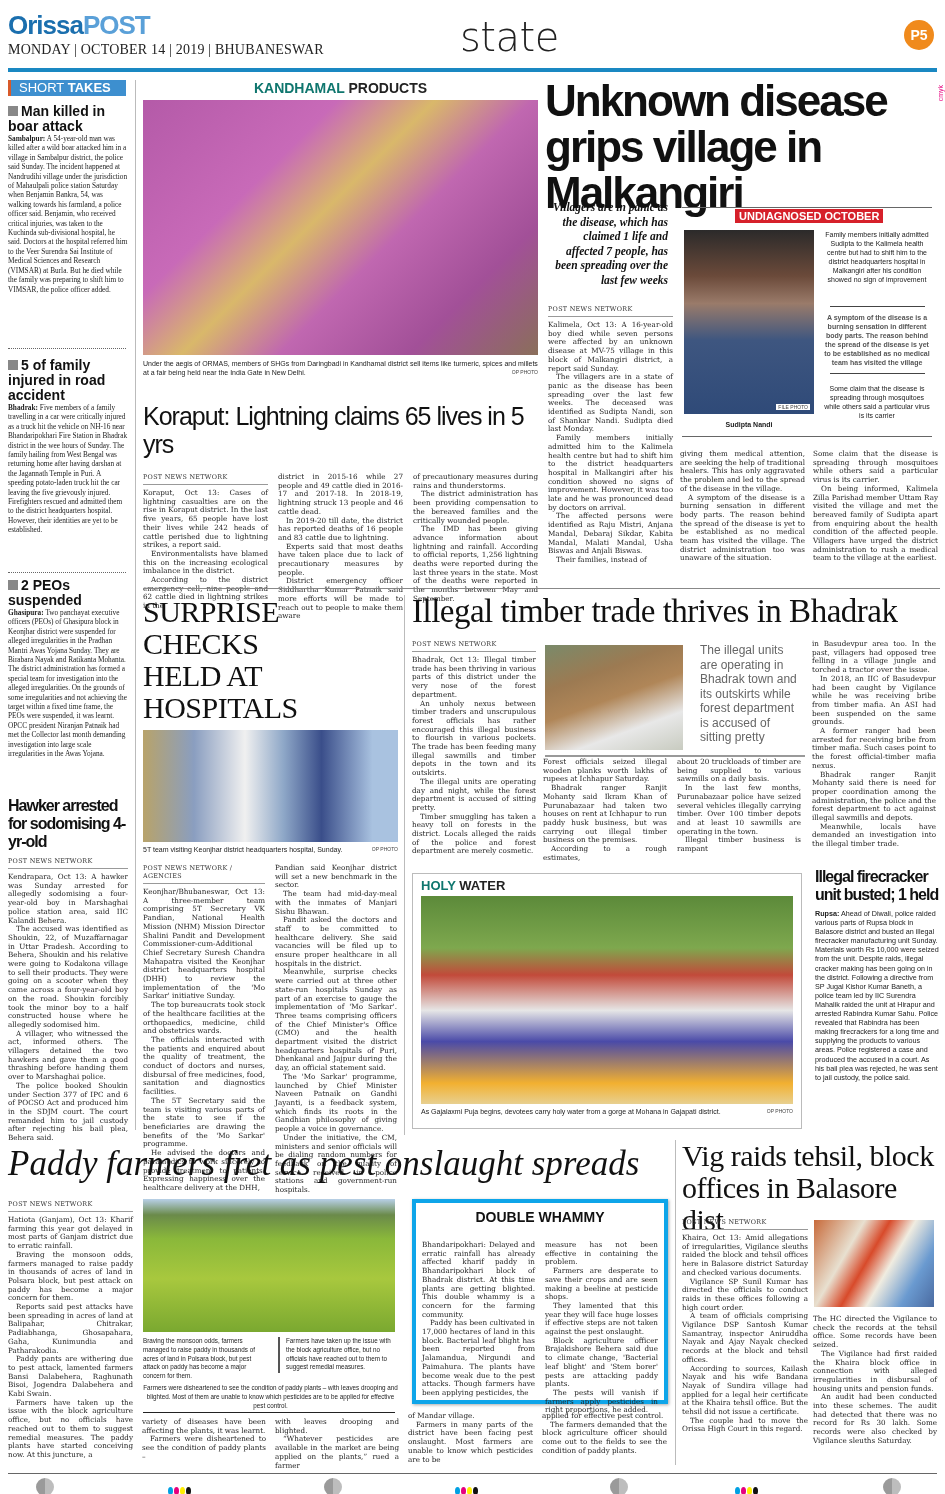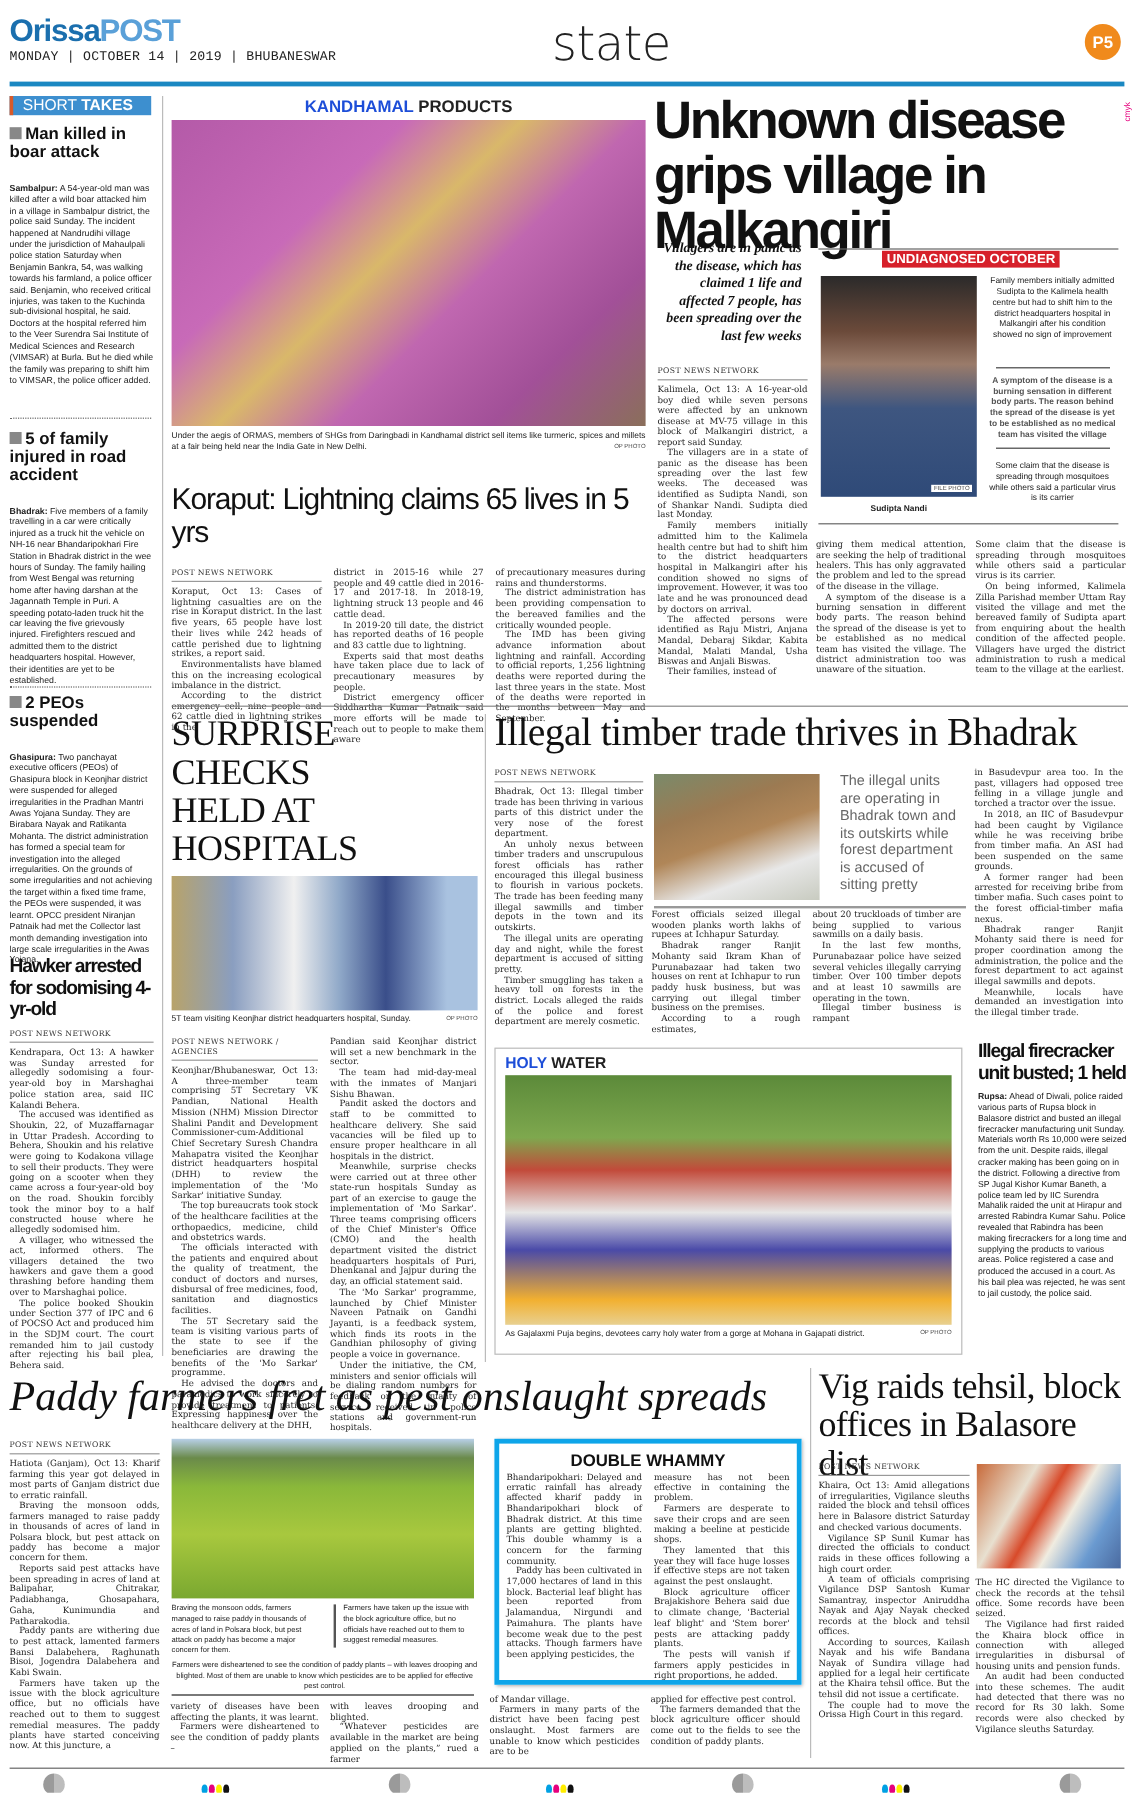--- a/index.html
+++ b/index.html
@@ -1,41 +1,41 @@
 <!DOCTYPE html>
 <html><head>
 <meta charset="utf-8">
 <style>
 *{box-sizing:border-box;margin:0;padding:0}
 body{width:945px;height:1494px;background:#fff;position:relative;overflow:hidden;font-family:"DejaVu Serif",serif;color:#222}
 .abs{position:absolute}
 
 .logo{left:8px;top:12px;font-family:"Liberation Sans",sans-serif;font-weight:bold;font-size:26px;letter-spacing:-1px;line-height:26px}
 .logo .o{color:#1b6fae}.logo .p{color:#5aa0d8}
-.dateline{left:8px;top:42px;font-size:11px;font-family:Liberation Mono, monospace;color:#222;letter-spacing:.2px}
+.dateline{left:8px;top:42px;font-size:14px;font-family:Liberation Serif, serif;color:#222;letter-spacing:.2px}
 .section{left:460px;top:14px;font-family:"DejaVu Sans",sans-serif;font-weight:300;font-size:40px;color:#222;letter-spacing:-.5px}
 .pageno{left:904px;top:20px;width:30px;height:30px;border-radius:50%;background:#f08a1c;color:#fff;font-family:"Liberation Sans",sans-serif;font-weight:bold;font-size:14px;text-align:center;line-height:30px}
 .rule-top{left:8px;top:68px;width:929px;height:4px;background:#1a88c2}
 
 .st-tag{left:8px;top:80px;width:118px;height:16px;background:#3d8fcf;color:#fff;font-family:"Liberation Sans",sans-serif;font-size:13px;line-height:16px;padding-left:8px;border-left:3px solid #d85a2a}
 .brief h3{font-family:"Liberation Sans",sans-serif;font-weight:bold;font-size:14px;line-height:15px;color:#111}
 .brief h3 .sq{display:inline-block;width:10px;height:10px;background:#888;margin-right:3px}
-.brief p{font-family:Liberation Sans, sans-serif;font-size:7.3px;line-height:9.4px;color:#222;margin-top:18px}
+.brief p{font-family:Liberation Serif, serif;font-size:7.3px;line-height:9.4px;color:#222;margin-top:0}
 .brief b{font-weight:bold}
 .dots{border-top:1px dotted #666;width:118px}
 
 .col p,.txt{font-family:"DejaVu Serif",serif;font-size:7.2px;line-height:8.7px;color:#222;text-align:justify}
 .col p+p{text-indent:8px}
 .byline{font-family:"DejaVu Serif",serif;font-size:6.4px;color:#333;border-bottom:1px solid #999;padding-bottom:3px;margin-bottom:4px;letter-spacing:.3px}
 .photo{overflow:hidden}
 .caption{font-family:"Liberation Sans",sans-serif;font-size:7px;line-height:9px;color:#222}
 .credit{font-family:"Liberation Sans",sans-serif;font-size:5px;color:#444}
 .hl-sans{font-family:"Liberation Sans",sans-serif;font-weight:bold;color:#111;letter-spacing:-1px}
 .hl-serif{font-family:"Liberation Serif",serif;color:#111}
-.red{color:#1d4ed8}
+.red{color:#0f766e}
 .vrule{border-left:1px solid #bbb}
 .reg{width:18px;height:18px;border-radius:50%;background:linear-gradient(90deg,#9a9a9a 50%,#bdbdbd 50%)}
 .cmyk span{display:inline-block;width:5px;height:8px;border-radius:50%;margin-right:1px}
 </style>
 </head>
 <body>
 
 <div class="abs logo"><span class="o">Orissa</span><span class="p">POST</span></div>
 <div class="abs dateline">MONDAY | OCTOBER 14 | 2019 | BHUBANESWAR</div>
 <div class="abs section">state</div>
@@ -225,21 +225,21 @@
   <p>variety of diseases have been affecting the plants, it was learnt.</p>
   <p>Farmers were disheartened to see the condition of paddy plants –</p>
 </div>
 <div class="abs col" style="left:275px;top:1418px;width:124px">
   <p>with leaves drooping and blighted.</p>
   <p>“Whatever pesticides are available in the market are being applied on the plants,” rued a farmer</p>
 </div>
 
 <div class="abs" style="left:412px;top:1199px;width:256px;height:205px;border:4px solid #0ea5e9;box-shadow:1px 1px 3px #aaa;padding:6px 6px">
   <div style="text-align:center;font-family:'Liberation Sans',sans-serif;font-weight:bold;font-size:14px;font-stretch:condensed;color:#111">DOUBLE WHAMMY</div>
-  <div style="display:flex;gap:10px;margin-top:2px">
+  <div style="display:flex;gap:10px;margin-top:16px">
     <div class="col" style="width:115px">
       <p>Bhandaripokhari: Delayed and erratic rainfall has already affected kharif paddy in Bhandaripokhari block of Bhadrak district. At this time plants are getting blighted. This double whammy is a concern for the farming community.</p>
       <p>Paddy has been cultivated in 17,000 hectares of land in this block. Bacterial leaf blight has been reported from Jalamandua, Nirgundi and Paimahura. The plants have become weak due to the pest attacks. Though farmers have been applying pesticides, the</p>
     </div>
     <div class="col" style="width:115px">
       <p>measure has not been effective in containing the problem.</p>
       <p>Farmers are desperate to save their crops and are seen making a beeline at pesticide shops.</p>
       <p>They lamented that this year they will face huge losses if effective steps are not taken against the pest onslaught.</p>
       <p>Block agriculture officer Brajakishore Behera said due to climate change, 'Bacterial leaf blight' and 'Stem borer' pests are attacking paddy plants.</p>
       <p>The pests will vanish if farmers apply pesticides in right proportions, he added.</p>

